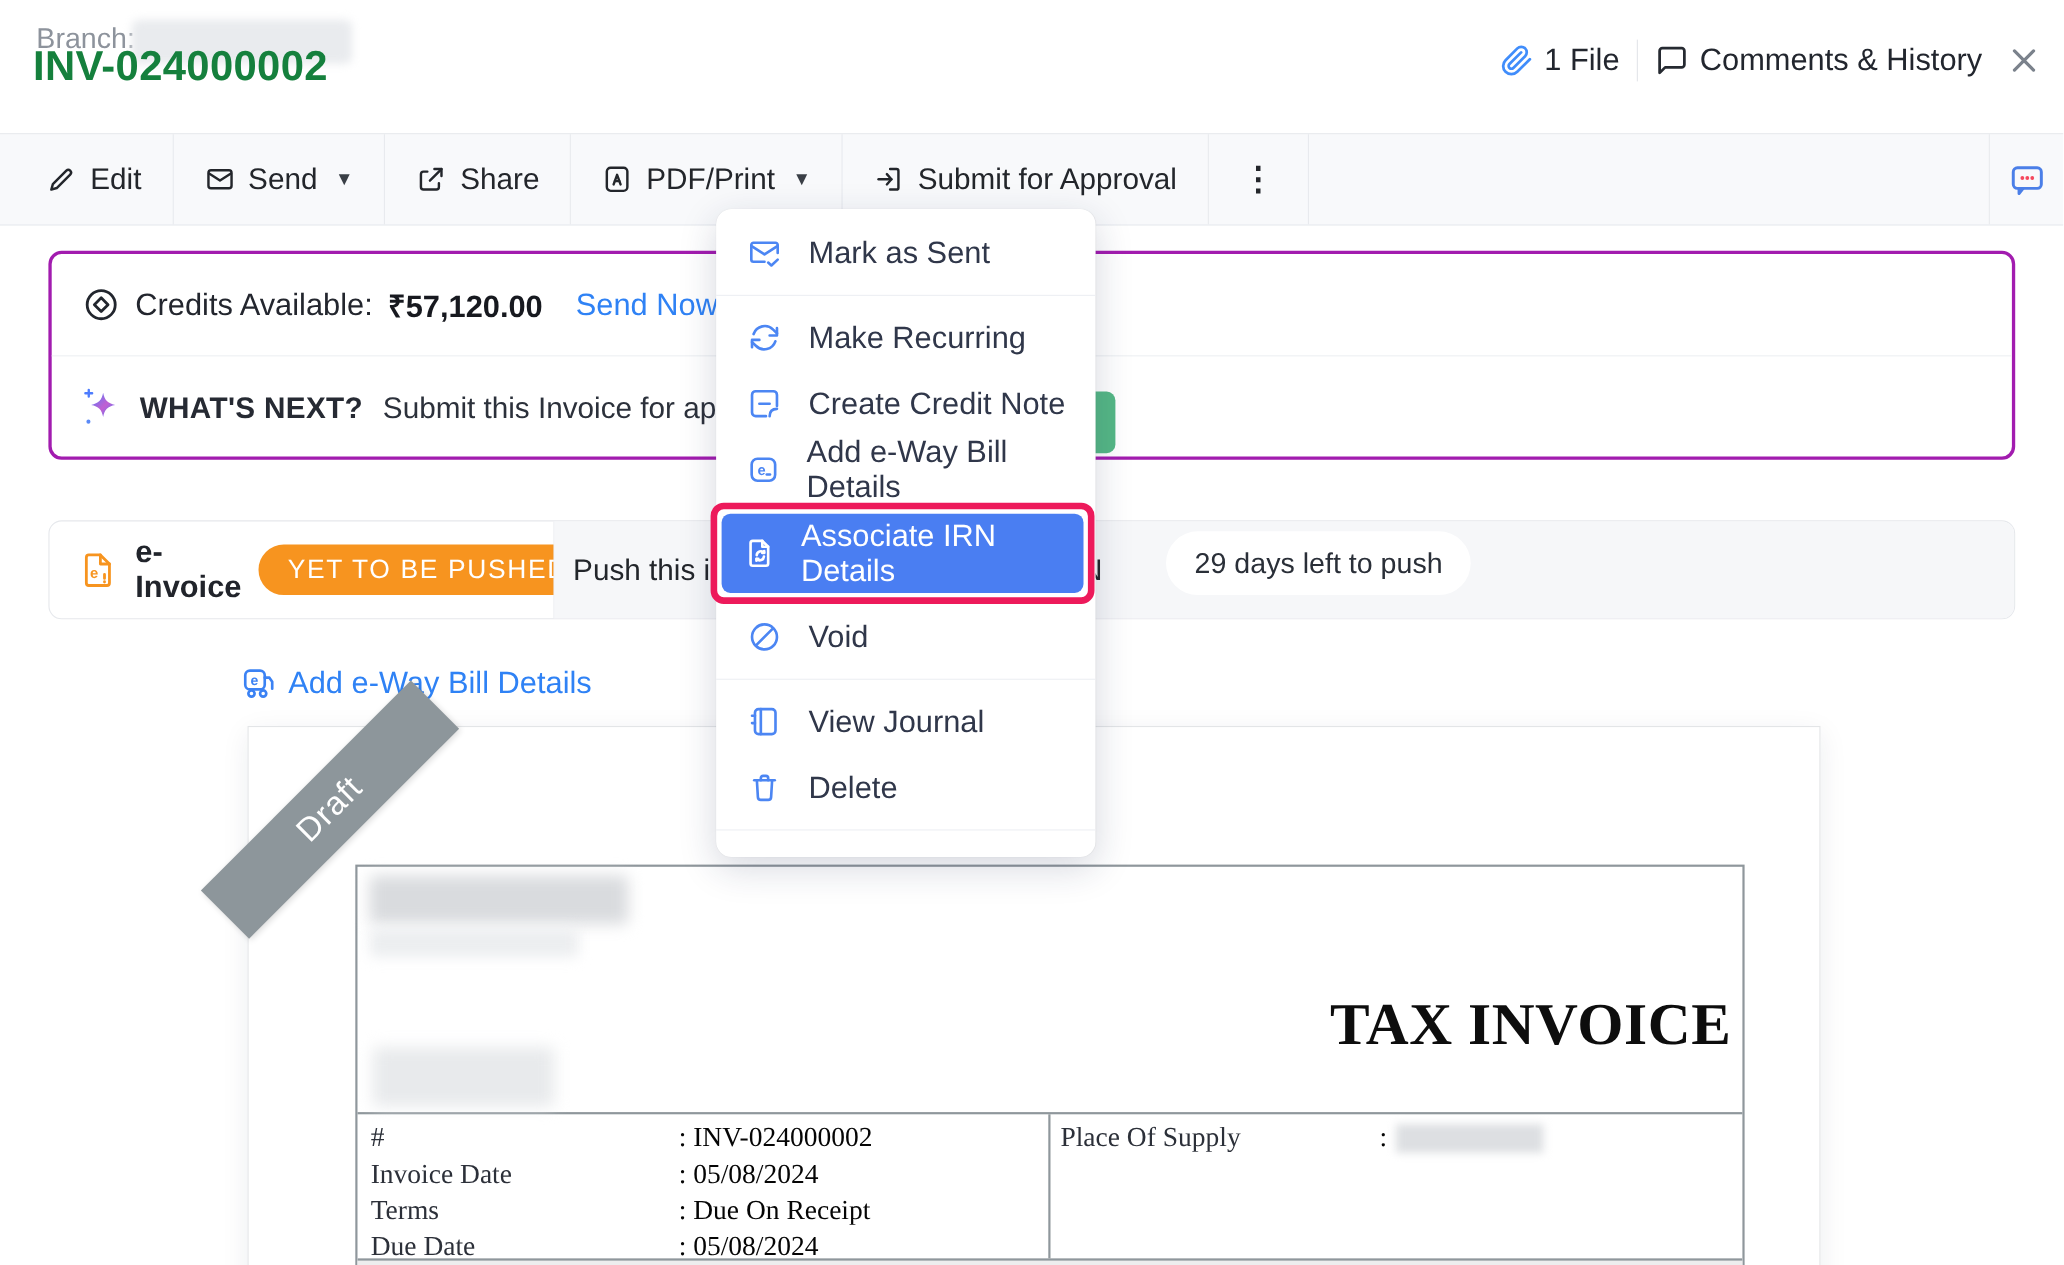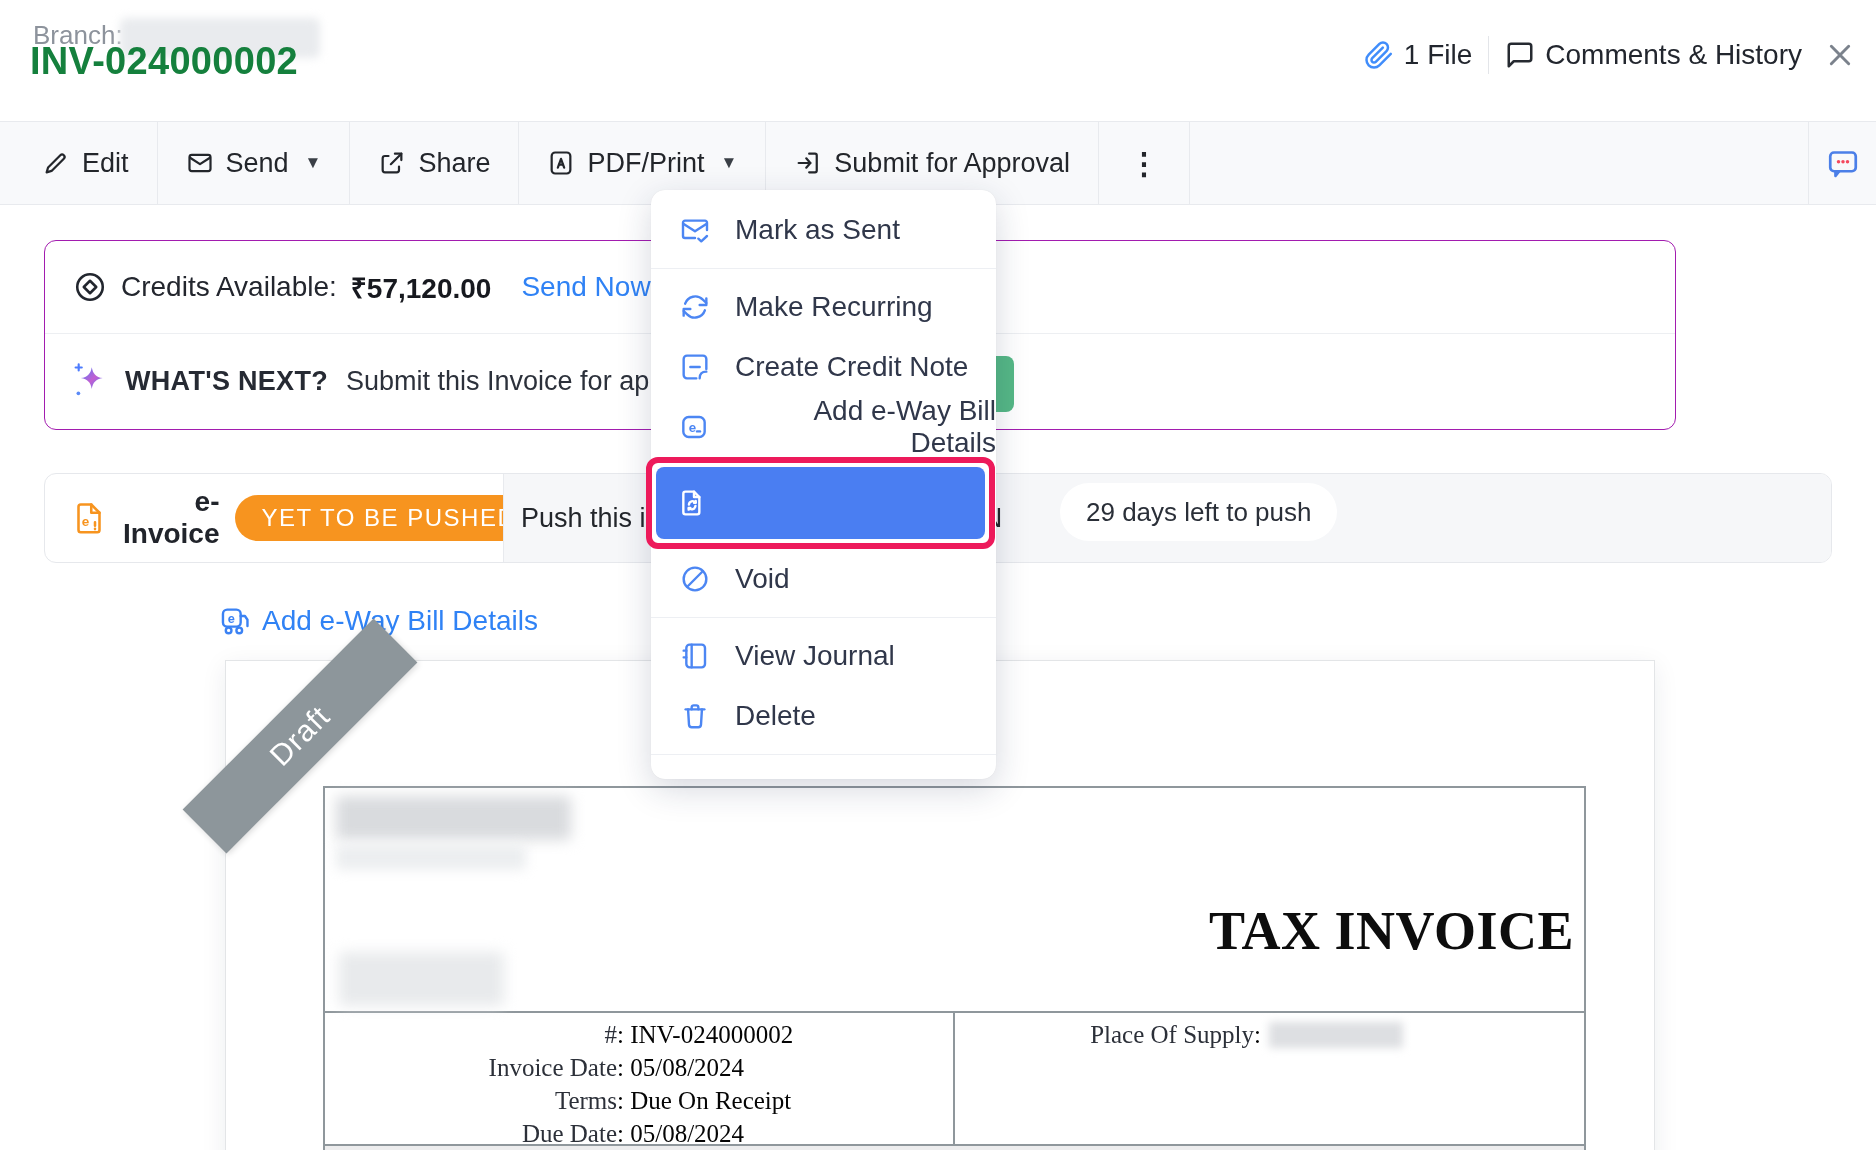--- a/index.html
+++ b/index.html
@@ -1,18 +1,18 @@
 <!DOCTYPE html>
 <html><head>
 <meta charset="utf-8">
 <style>
   * { margin:0; padding:0; box-sizing:border-box; }
   html,body { width:1876px; height:1150px; overflow:hidden; background:#fff;
     font-family:"Liberation Sans", sans-serif; }
-  .page { position:relative; width:1876px; height:1150px; background:#fff; overflow:hidden;text-align:right; }
+  .page { position:relative; width:1876px; height:1150px; background:#fff; overflow:hidden; }
   .abs { position:absolute; }
   svg { display:block; }
 
   
   .branch-label { left:33px; top:20px; font-size:26px; color:#8d939c; }
   .branch-blur { left:120px; top:18px; width:200px; height:40px; background:#e9ebee;
     border-radius:6px; filter:blur(4px); }
   .inv-title { left:30px; top:40px; font-size:38px; font-weight:700; color:#15803d; letter-spacing:.3px; }
   .header-right { top:36px; right:20px; display:flex; align-items:center; gap:16px;
     font-size:28px; color:#22262e; }
@@ -25,22 +25,22 @@
     display:flex; align-items:stretch; }
   .tb-item { display:flex; align-items:center; gap:12px; padding:0 28px;
     border-right:1px solid #e8eaee; font-size:27px; color:#23262b; cursor:pointer; }
   .tb-item:first-child { padding-left:42px; }
   .caret { font-size:17px; color:#3a3f46; margin-left:4px; }
   .tb-more { font-size:30px; font-weight:700; color:#23262b; padding:0 30px; letter-spacing:0; }
   .tb-right { margin-left:auto; border-left:1px solid #e8eaee; width:68px;
     display:flex; align-items:center; justify-content:center; cursor:pointer; }
 
   
-  .credits-card { left:44px; top:240px; width:1632px; height:190px; background:#fff;
-    border:1px solid #a21caf; border-radius:12px; }
+  .credits-card { left:44px; top:228px; width:1788px; height:190px; background:#fff;
+    border:3px solid #a21caf; border-radius:12px; }
   .credits-row { position:absolute; left:0; top:0; right:0; height:92px;
     display:flex; align-items:center; padding-left:28px; gap:14px; font-size:28px; color:#23262e; }
   .credits-amount { font-weight:700; color:#17191f; }
   .apply-link { color:#2f82f5; margin-left:16px; cursor:pointer; }
   .card-divider { position:absolute; left:0; right:0; top:92px; border-top:1px solid #edeff2; }
   .next-row { position:absolute; left:0; top:92px; right:0; height:96px;
     display:flex; align-items:center; padding-left:26px; gap:14px; }
   .next-title { font-size:27px; font-weight:700; color:#262a33; letter-spacing:.3px; }
   .next-text { font-size:27px; color:#2c313b; margin-left:4px; }
   .learn-link { font-size:27px; color:#2f82f5; margin-left:6px; cursor:pointer; }
@@ -360,20 +360,21 @@
         <span class="ic">
           <svg width="32" height="32" viewBox="0 0 24 24" fill="none" stroke="currentColor" stroke-width="1.8" stroke-linecap="round" stroke-linejoin="round">
               <path d="M13.5 3.5H7A1.5 1.5 0 0 0 5.5 5v14A1.5 1.5 0 0 0 7 20.5h9a1.5 1.5 0 0 0 1.5-1.5V7.5l-4-4z"></path>
               <path d="M13.5 3.5v4h4"></path>
               <path d="M9.7 13.2a2.8 2.8 0 0 1 4.9-1.6"></path>
               <path d="M14.8 10.5v1.3h-1.3"></path>
               <path d="M14.6 14.2a2.8 2.8 0 0 1-4.9 1.6"></path>
               <path d="M9.5 17v-1.3h1.3"></path>
             </svg>
         </span>
+        <span>Associate IRN Details</span>
       </div>
     </div>
     <div class="mi">
       <span class="ic">
         <svg width="32" height="32" viewBox="0 0 24 24" fill="none" stroke="currentColor" stroke-width="1.8" stroke-linecap="round">
             <circle cx="12" cy="12" r="8.5"></circle>
             <path d="M17.8 6.2L6.2 17.8"></path>
           </svg>
       </span>
       <span>Void</span>

